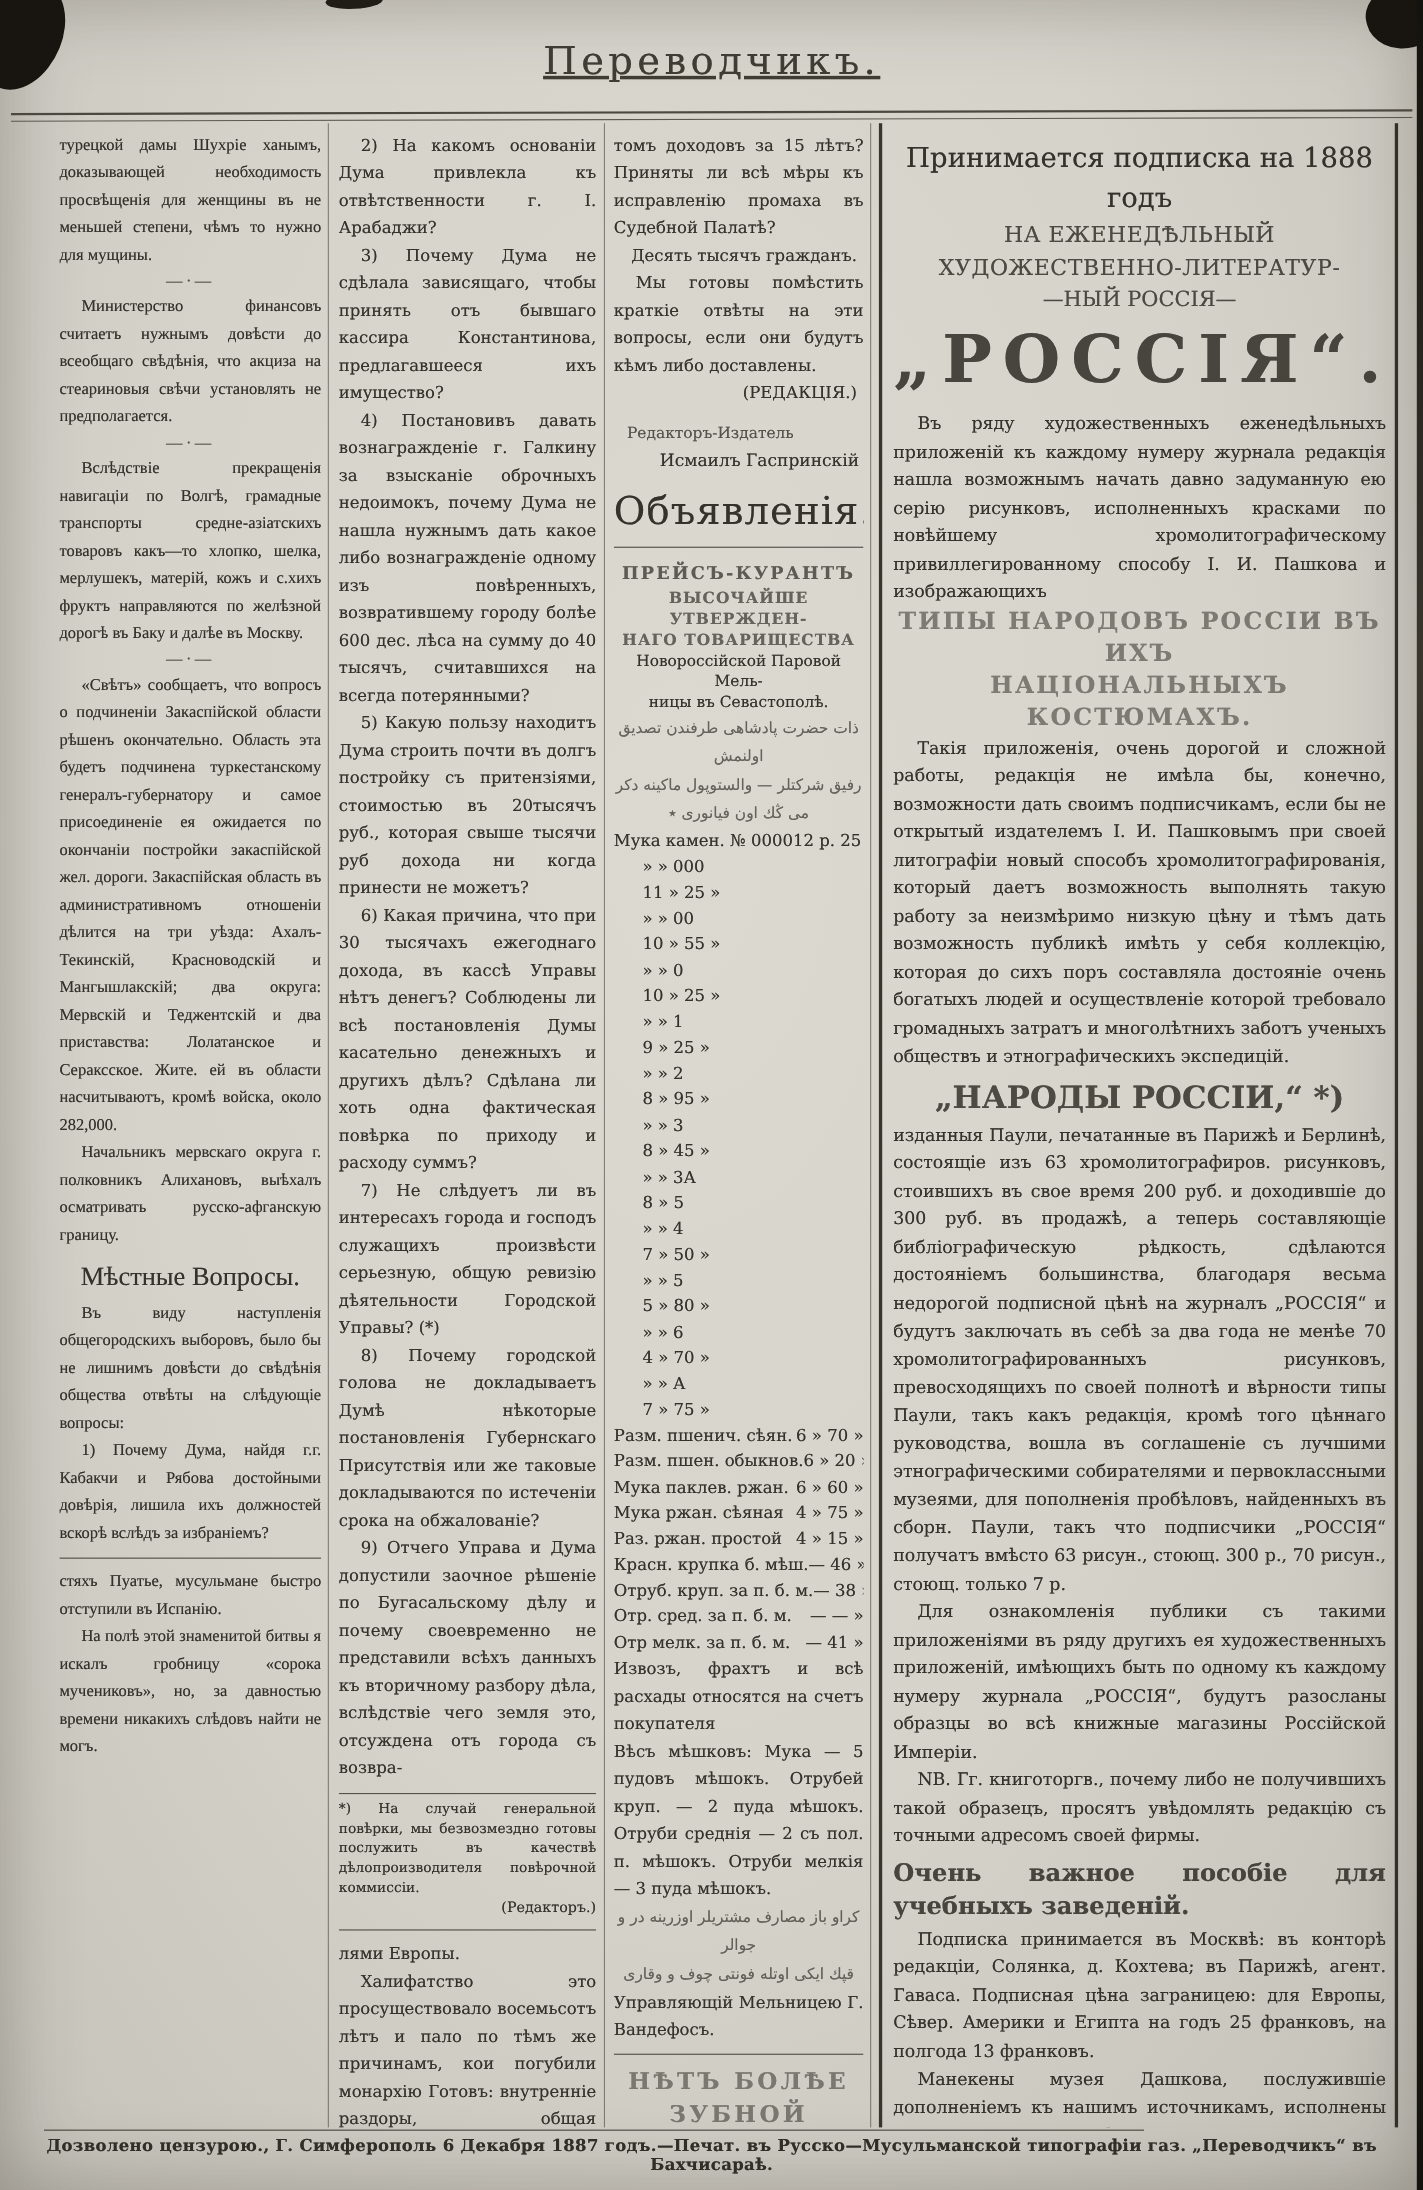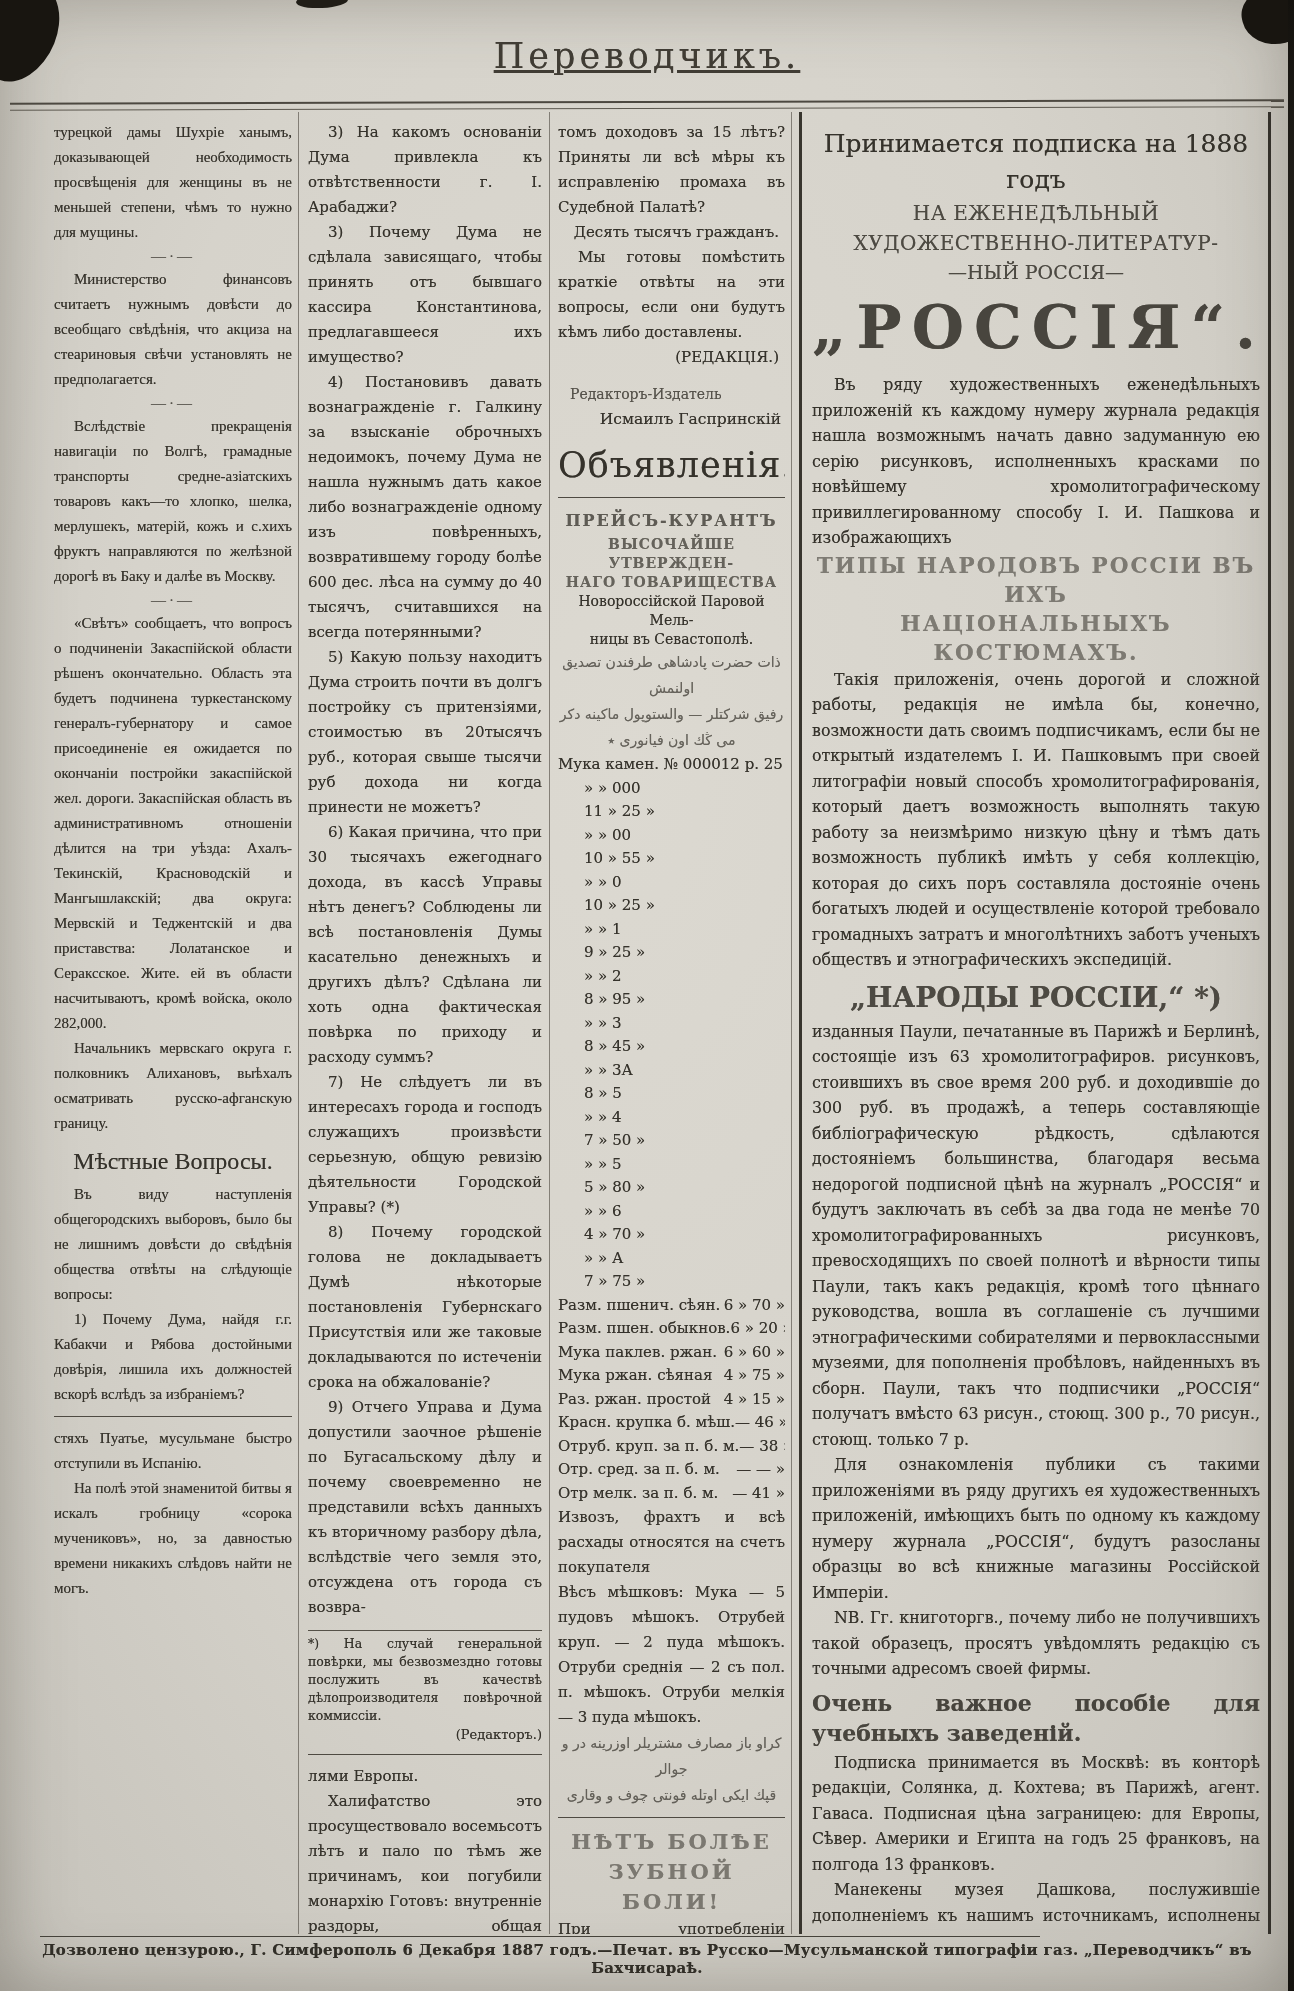--- a/index.html
+++ b/index.html
@@ -104,21 +104,21 @@
     <div class="h-local">Мѣстные Вопросы.</div>
     <p>Въ виду наступленія общегородскихъ выборовъ, было бы не лишнимъ довѣсти до свѣдѣнія общества отвѣты на слѣдующіе вопросы:</p>
     <p>1) Почему Дума, найдя г.г. Кабакчи и Рябова достойными довѣрія, лишила ихъ должностей вскорѣ вслѣдъ за избраніемъ?</p>
     <hr class="hr">
     <p class="noind">стяхъ Пуатье, мусульмане быстро отступили въ Испанію.</p>
     <p>На полѣ этой знаменитой битвы я искалъ гробницу «сорока мучениковъ», но, за давностью времени никакихъ слѣдовъ найти не могъ.</p>
 
   </div>
 
   <div class="col" id="col2">
-    <p>3) На какомъ основаніи Дума привлекла къ отвѣтственности г. І. Арабаджи?</p>
+    <p>2) На какомъ основаніи Дума привлекла къ отвѣтственности г. І. Арабаджи?</p>
     <p>3) Почему Дума не сдѣлала зависящаго, чтобы принять отъ бывшаго кассира Константинова, предлагавшееся ихъ имущество?</p>
     <p>4) Постановивъ давать вознагражденіе г. Галкину за взысканіе оброчныхъ недоимокъ, почему Дума не нашла нужнымъ дать какое либо вознагражденіе одному изъ повѣренныхъ, возвратившему городу болѣе 600 дес. лѣса на сумму до 40 тысячъ, считавшихся на всегда потерянными?</p>
     <p>5) Какую пользу находитъ Дума строить почти въ долгъ постройку съ притензіями, стоимостью въ 20тысячъ руб., которая свыше тысячи руб дохода ни когда принести не можетъ?</p>
     <p>6) Какая причина, что при 30 тысячахъ ежегоднаго дохода, въ кассѣ Управы нѣтъ денегъ? Соблюдены ли всѣ постановленія Думы касательно денежныхъ и другихъ дѣлъ? Сдѣлана ли хоть одна фактическая повѣрка по приходу и расходу суммъ?</p>
     <p>7) Не слѣдуетъ ли въ интересахъ города и господъ служащихъ произвѣсти серьезную, общую ревизію дѣятельности Городской Управы? (*)</p>
     <p>8) Почему городской голова не докладываетъ Думѣ нѣкоторые постановленія Губернскаго Присутствія или же таковые докладываются по истеченіи срока на обжалованіе?</p>
     <p>9) Отчего Управа и Дума допустили заочное рѣшеніе по Бугасальскому дѣлу и почему своевременно не представили всѣхъ данныхъ къ вторичному разбору дѣла, вслѣдствіе чего земля это, отсуждена отъ города съ возвра-</p>
     <div class="fn">*) На случай генеральной повѣрки, мы безвозмездно готовы послужить въ качествѣ дѣлопроизводителя повѣрочной коммиссіи.</div>
     <div class="fn-sig">(Редакторъ.)</div>
     <hr class="hr">
@@ -227,20 +227,21 @@
       </div>
     <div class="prow">
         <span class="pn">Отр мелк. за п. б. м.</span>
         <span class="pp">— 41 »</span>
       </div>
 
     <p class="mill-note">Извозъ, фрахтъ и всѣ расхады относятся на счетъ покупателя</p>
     <p class="mill-note2">Вѣсъ мѣшковъ: Мука — 5 пудовъ мѣшокъ. Отрубей круп. — 2 пуда мѣшокъ. Отруби среднія — 2 съ пол. п. мѣшокъ. Отруби мелкія — 3 пуда мѣшокъ.</p>
     <div class="arabic">كراو باز مصارف مشتريلر اوزرينه در و جوالر</div>
     <div class="arabic">قپك ايكى اوتله فونتى چوف و وقارى</div>
+    <p class="manager">Управляющій Мельницею Г. Вандефосъ.</p>
     <hr class="hr">
     <div class="popp-head">НѢТЪ БОЛѢЕ</div>
     <div class="popp-head">ЗУБНОЙ БОЛИ!</div>
     <p class="popp-intro noind">При употребленіи всемирно-извѣстнаго Имп. Корол. Австр. Придворнаго зубнаго врача</p>
     <div class="popp-name">Д-ра ПОППА</div>
 
   </div>
 
   <div id="ad">
     <div class="ad-l1">Принимается подписка на 1888 годъ</div>

